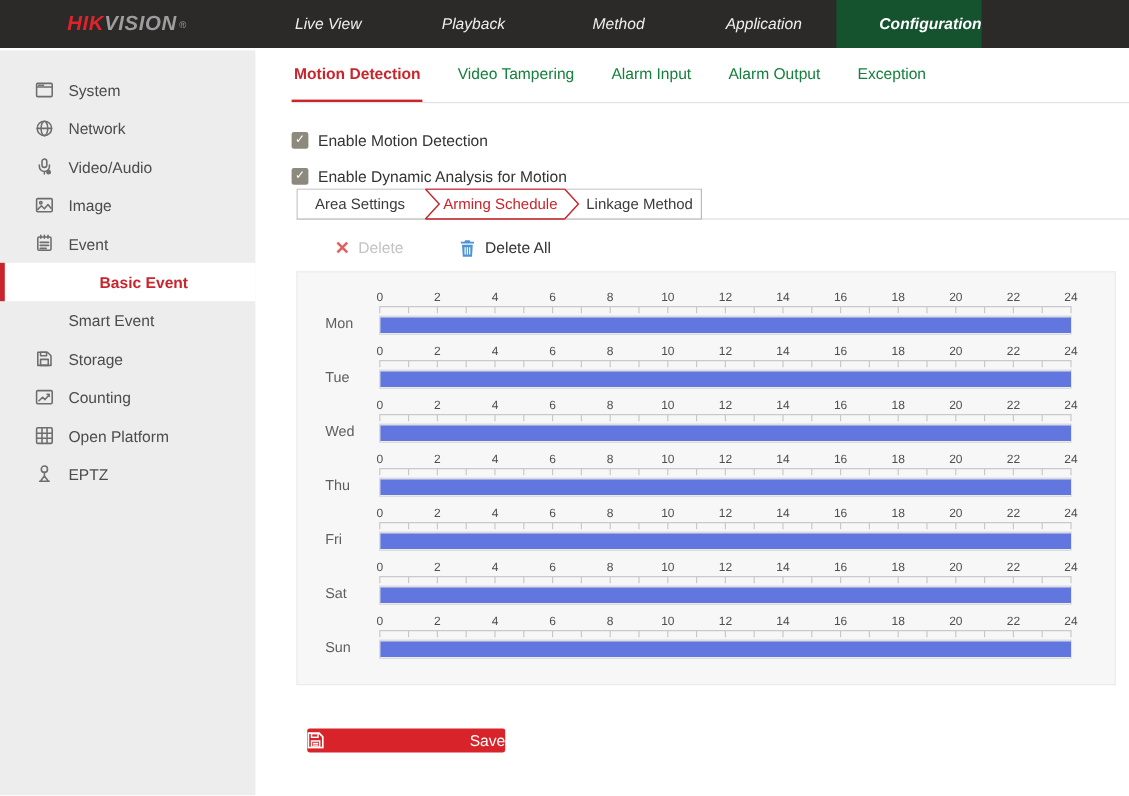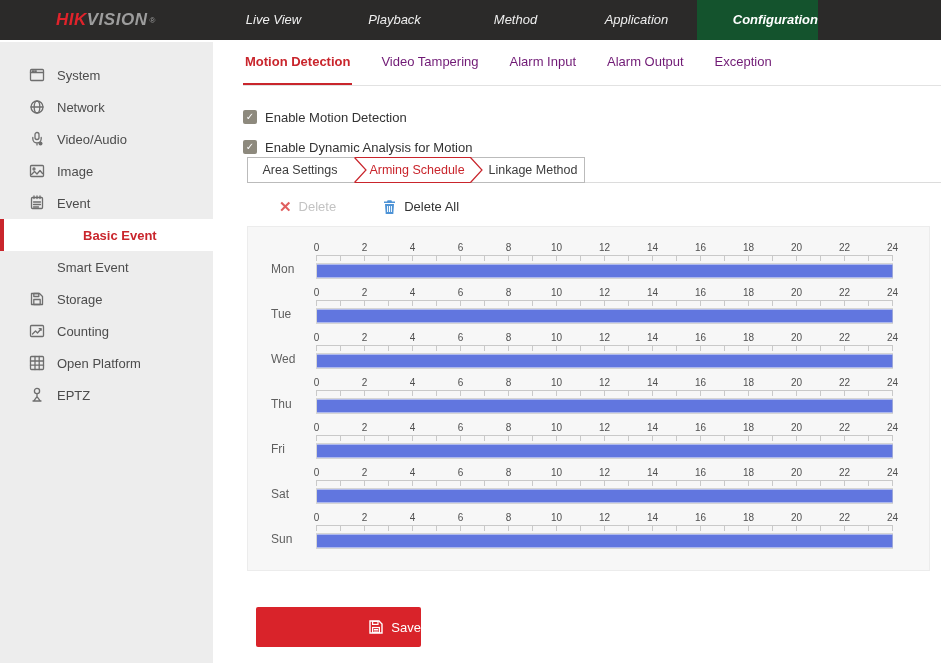--- a/index.html
+++ b/index.html
@@ -27,21 +27,21 @@
     align-items:center; justify-content:center; }
   .side-item .lbl { font-size:13px; color:#4c4c4c; }
   .side-item.sub { padding-left:57px; }
   .side-item.active { background:#fff; border-left:4px solid #c9252c; padding-left:79px; }
   .side-item.active .lbl { color:#c9252c; font-weight:bold; }
 
   
   .main { position:absolute; left:213px; top:40px; width:728px; height:623px;
     background:#fff; padding-left:30px; }
   .main-tabs { height:46px; border-bottom:1px solid #e2e2e2; display:flex; }
-  .main-tab { line-height:44px; font-size:13px; color:#701a75; margin-right:27px;
+  .main-tab { line-height:44px; font-size:13px; color:#15803d; margin-right:27px;
     padding:0 2px; cursor:pointer; border-bottom:2px solid transparent; }
   .main-tab.active { color:#c9252c; font-weight:bold; border-bottom:2px solid #c9252c; }
 
   .chk-row { display:flex; align-items:center; height:20px; }
   .chk-row.first { margin-top:21px; }
   .chk-row + .chk-row { margin-top:10px; }
   .chk-box { width:14px; height:14px; background:#8d897d; border-radius:2px;
     display:inline-flex; align-items:center; justify-content:center; margin-right:8px;
     cursor:pointer; }
   .chk-box .check { color:#fff; font-size:10px; line-height:1; }
@@ -61,23 +61,23 @@
   .tool-gap { width:46px; }
   .trash { margin-right:7px; display:inline-flex; }
 
   .sched-panel { margin-top:9px; margin-left:4px; width:683px; background:#f7f7f7;
     border:1px solid #ececec; padding:14px 0 14px 8px; }
   .sched-row { position:relative; height:45px; }
   .day-lbl { position:absolute; left:15px; top:21px; font-size:12px; color:#5f5f5f; }
   .sched-row svg { position:absolute; left:52px; top:0; }
   .tick-num { font-family:"Liberation Sans", sans-serif; font-size:10px; fill:#4f4f4f; }
 
-  .save-btn { margin-top:36px; margin-left:13px; width:165px; height:40px;
+  .save-btn { margin-top:36px; margin-left:13px; width:165px; height:20px;
     background:#d9232a; border:none; border-radius:2px; color:#fff; font-size:13px;
-    display:flex; align-items:center; justify-content:flex-end; cursor:pointer;
+    display:flex; align-items:center; justify-content:space-between; cursor:pointer;
     font-family:"Liberation Sans", sans-serif; }
   .save-btn .save-icn { margin-right:8px; display:inline-flex; }
 </style>
 </head>
 <body>
 
 <div id="app">
 
   <div class="topbar">
     <div class="logo">

